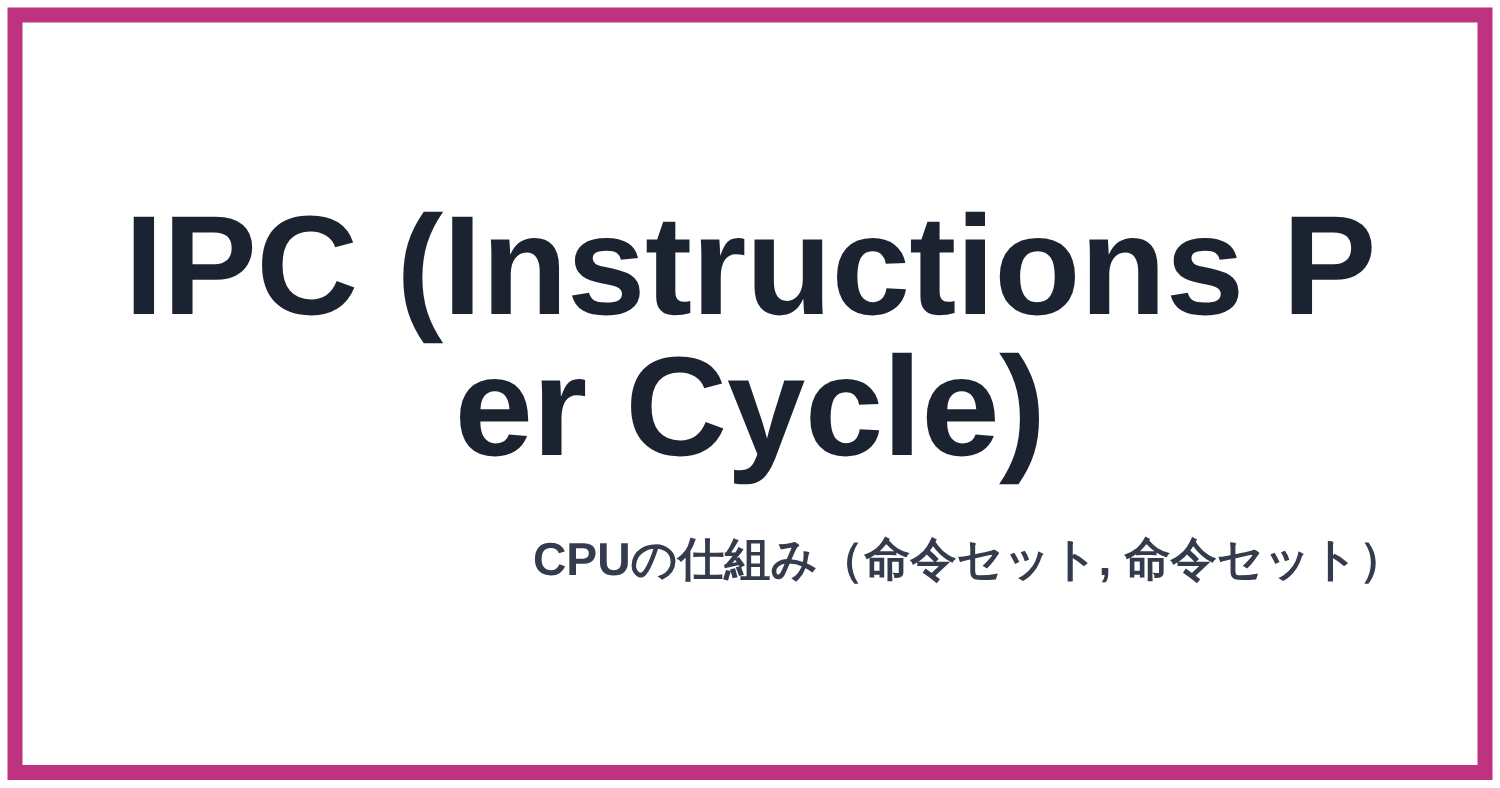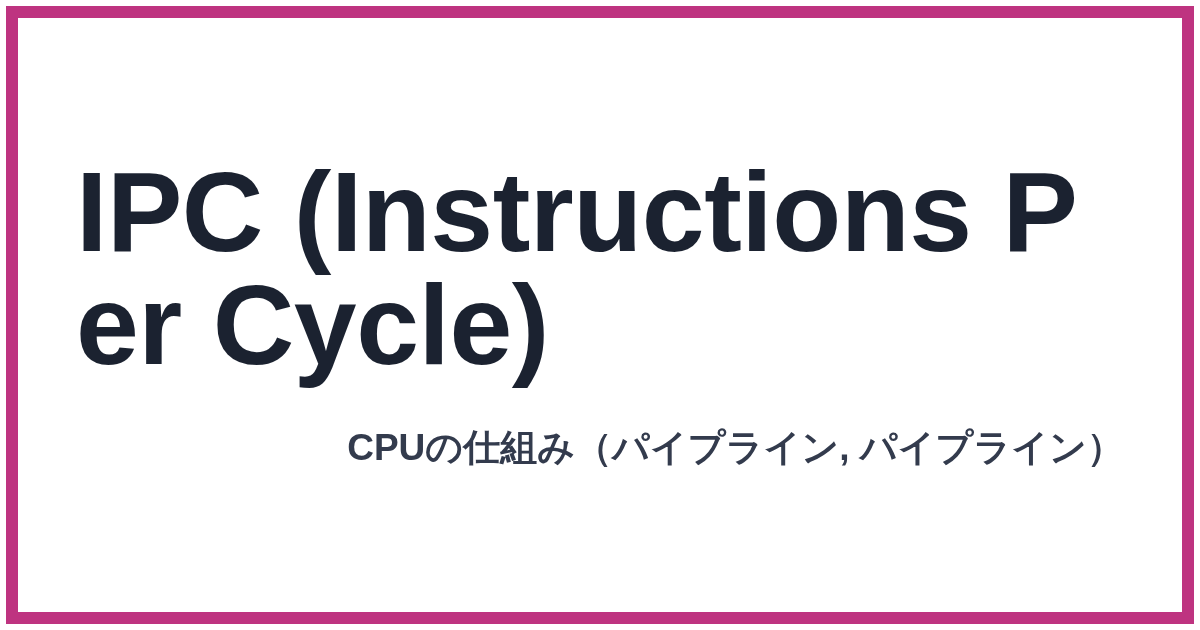--- a/index.html
+++ b/index.html
@@ -52,21 +52,21 @@
     justify-content: center;
     align-items: stretch;
   }
 
   
   #card-title {
     display: block;
     width: 100%;
     margin: 0;
     padding: 0;
-    text-align: left;
+    text-align: center;
     font-family: "Liberation Sans", "DejaVu Sans", sans-serif;
     font-weight: 700;
     font-size: 113px;
     line-height: 1.0;
     letter-spacing: -0.5px;
     color: #1b2230;
     word-break: break-all;
     overflow-wrap: anywhere;
     white-space: normal;
   }
@@ -95,17 +95,17 @@
 
 <div id="ogp-card" style="width: 1200px; height: 630px; background: rgb(255, 255, 255);">
 
   <div id="card-frame" style="border-color: rgb(190, 51, 128); border-width: 12px; left: 6px; top: 6px; width: 1188px; height: 618px;"></div>
 
   <div id="card-content">
 
     <h1 id="card-title" style="color: rgb(27, 34, 48);">IPC (Instructions Per Cycle)</h1>
 
     <div id="card-subtitle" style="color: rgb(51, 59, 77);">
-      <span class="sub-line">CPUの仕組み（パイプライン, パイプライン）</span>
+      <span class="sub-line">CPUの仕組み（命令セット, 命令セット）</span>
     </div>
 
   </div>
 </div>
 
 </body></html>

